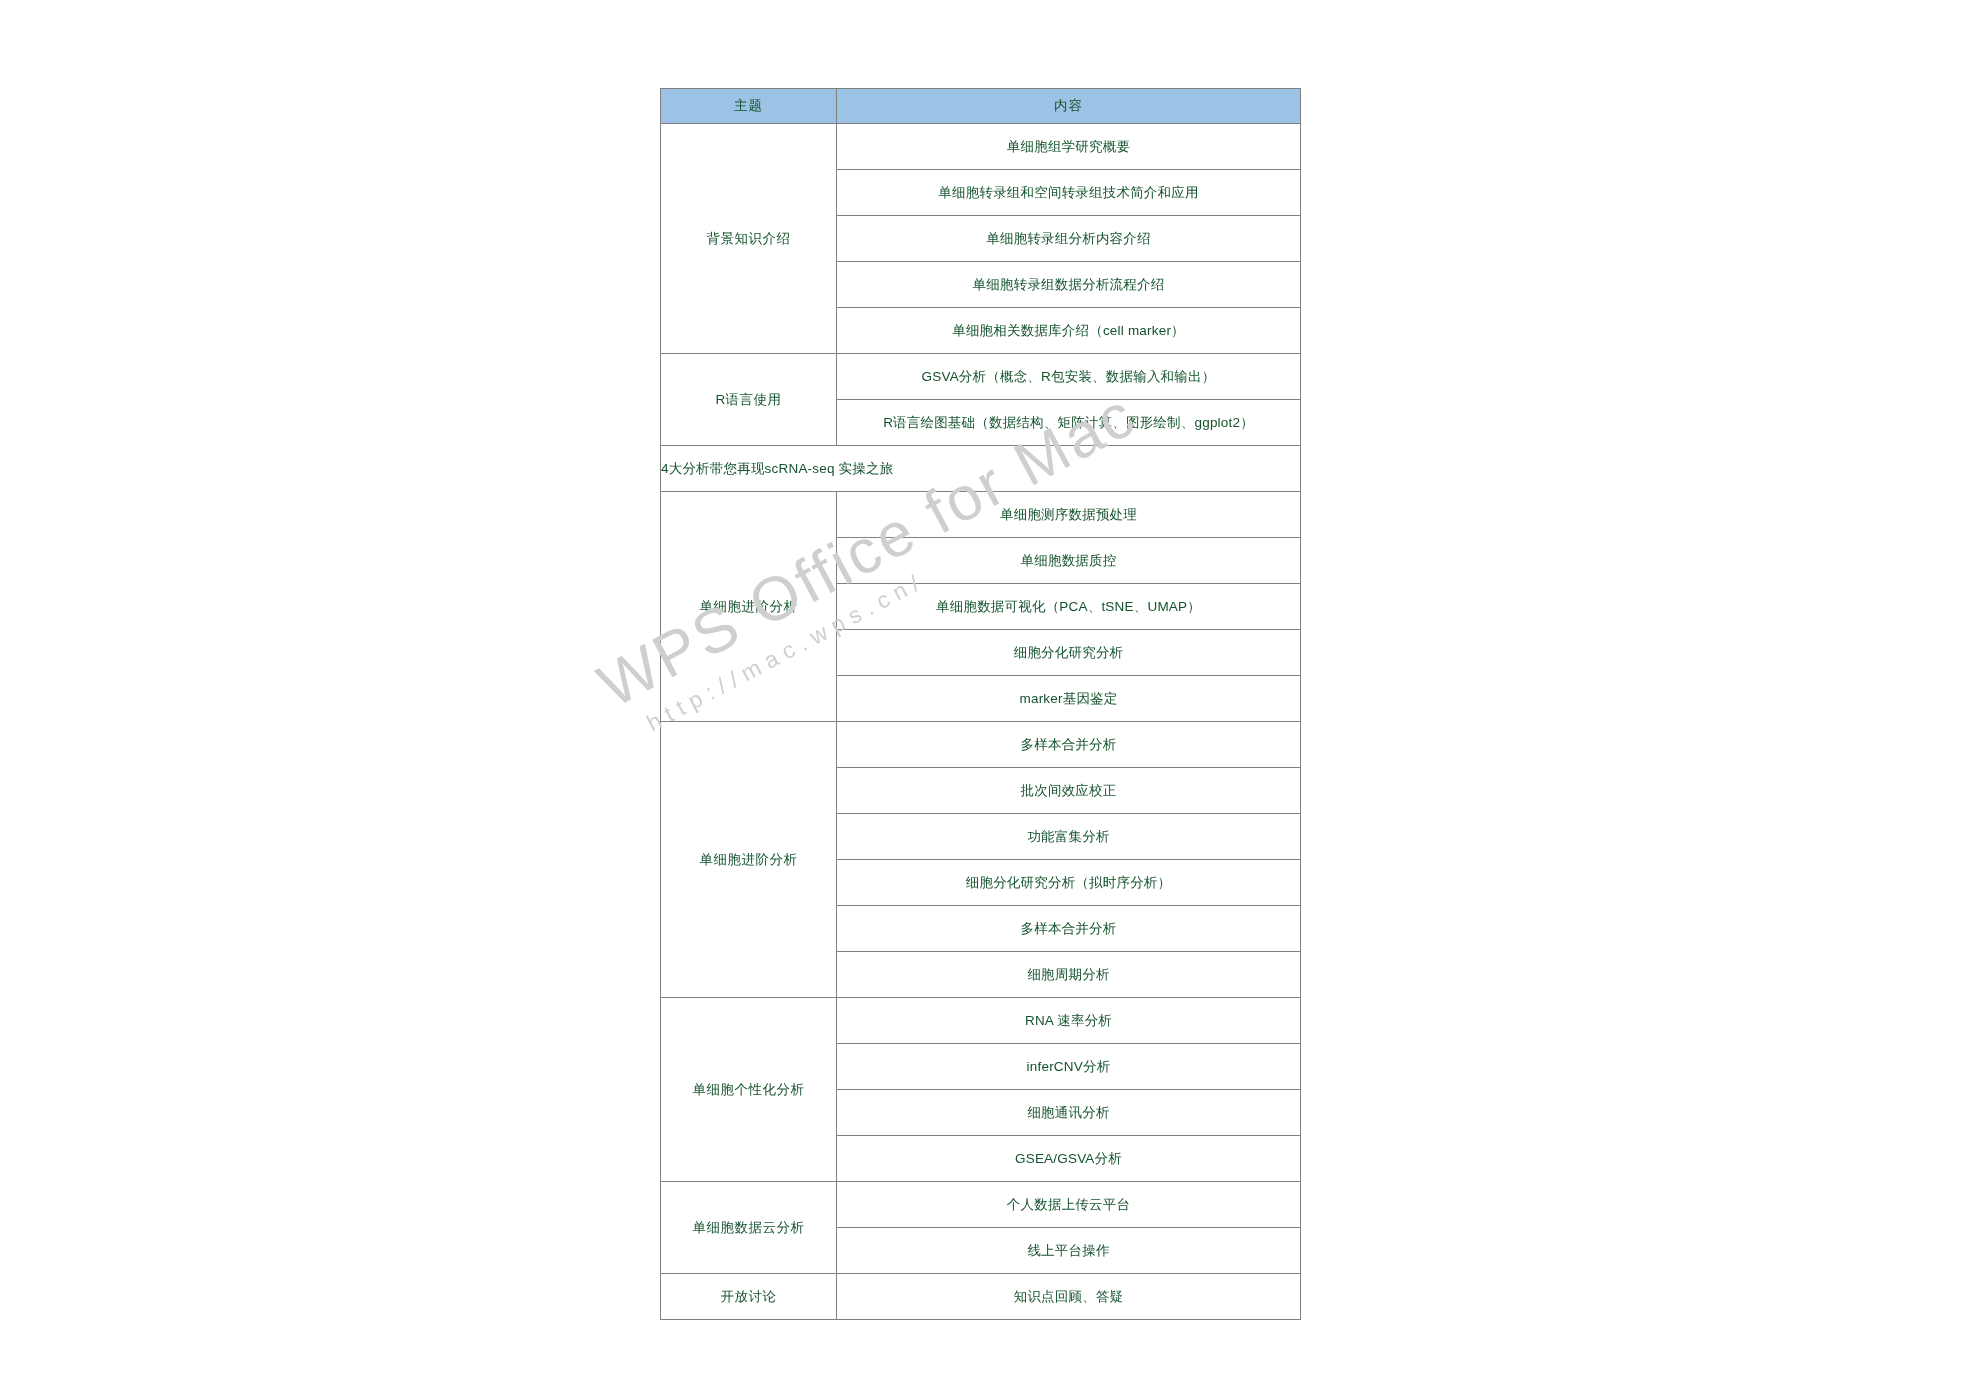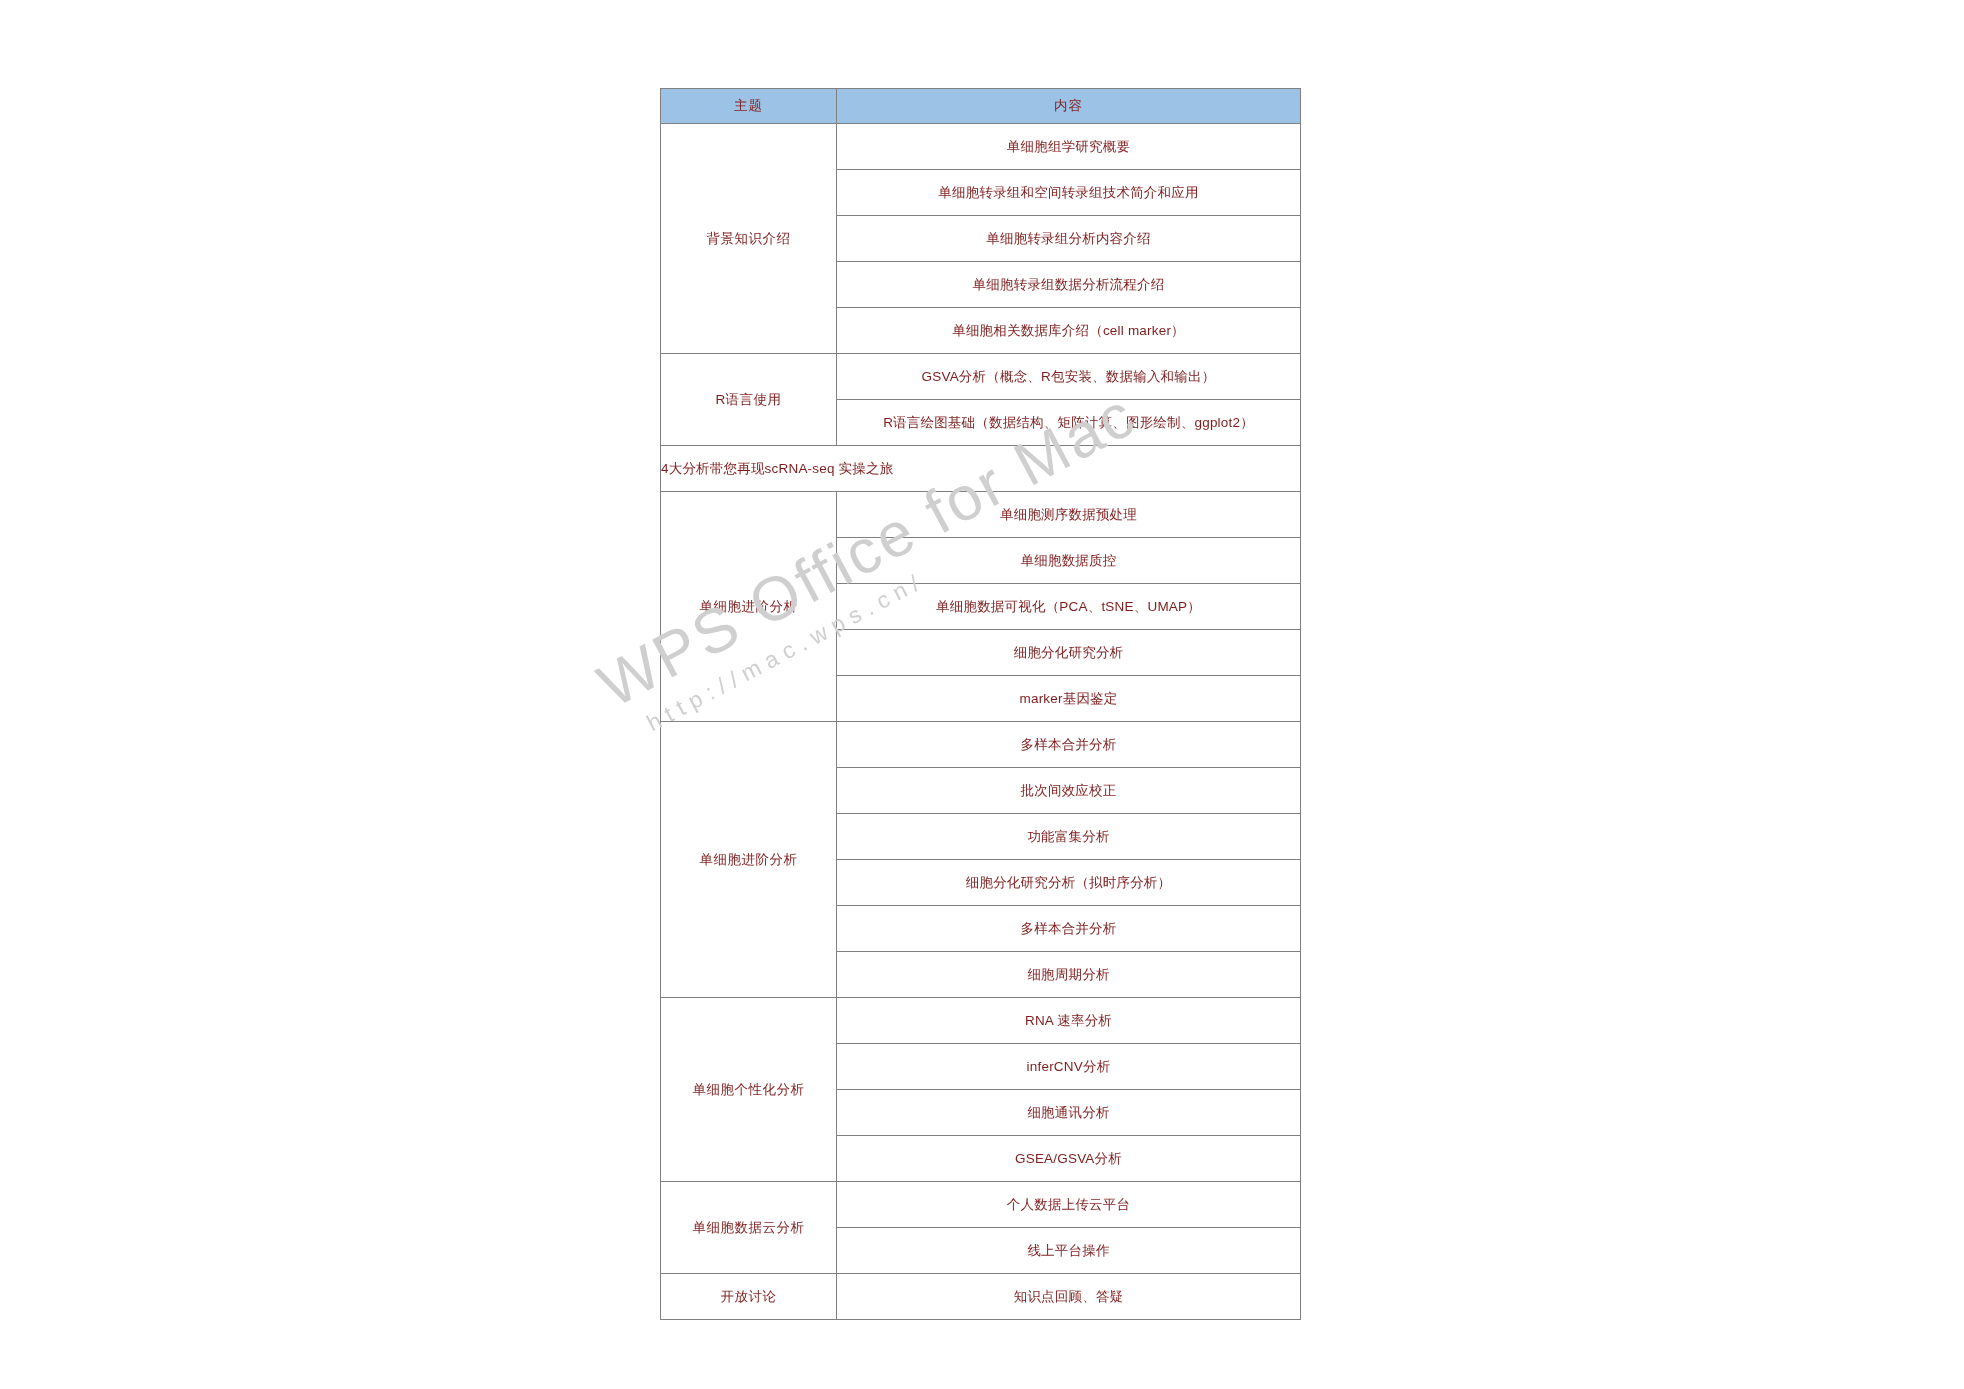--- a/index.html
+++ b/index.html
@@ -28,21 +28,21 @@
   table.schedule {
     border-collapse: collapse;
     table-layout: fixed;
     width: 640px;
     background: transparent;
   }
   table.schedule td, table.schedule th {
     border: 1px solid #808080;
     font-weight: normal;
     font-size: 13.5px;
-    color: #7f1d1d;
+    color: #14532d;
     padding: 0;
   }
   .col-topic { width: 176px; }
   .col-content { width: 464px; }
 
   thead th {
     background: #9cc3e5;
     text-align: center;
     height: 34px;
     font-weight: bold;

